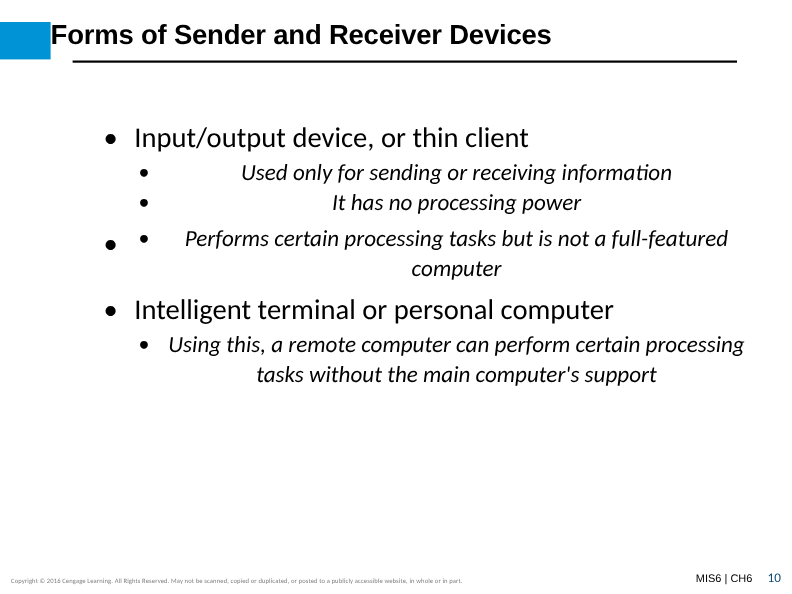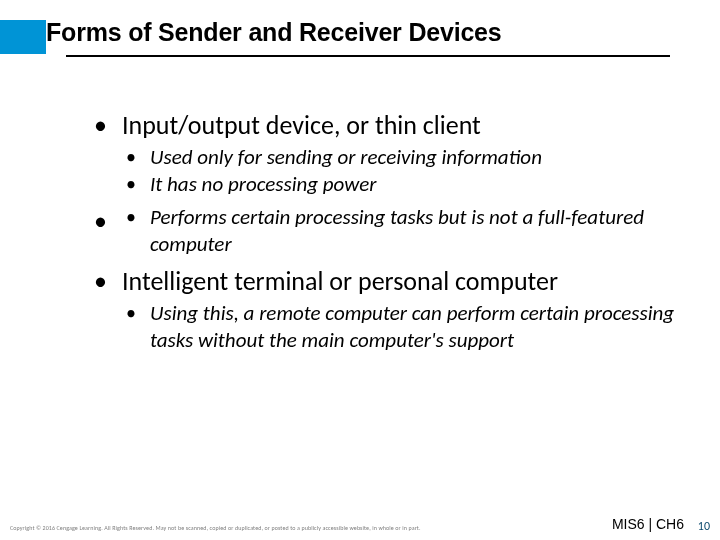--- a/index.html
+++ b/index.html
@@ -7,25 +7,25 @@
   .slide { position: relative; width: 720px; height: 540px; }
   .title-wrap { position: absolute; top: 18px; left: 0; width: 100%; height: 50px; }
   .accent-bar { position: absolute; top: 2px; left: 0; width: 46px; height: 34px; background: #0094d6; z-index: 0; }
   .title { position: absolute; top: 0; left: 46px; font-family: Arial, sans-serif; font-weight: 700; font-size: 25px; color: #000; z-index: 1; letter-spacing: -0.2px; }
   .title-underline { position: absolute; top: 55px; left: 66px; width: 604px; height: 2px; background: #000; }
   .body { position: absolute; top: 108px; left: 90px; width: 590px; color: #000; }
   ul { list-style: none; }
   .lvl1 > li { position: relative; padding-left: 32px; margin-bottom: 0; }
   .lvl1 > li::before { content: "•"; position: absolute; left: 4px; top: 0; font-size: 26px; color: #000; line-height: 34px; }
   .lvl1-text { font-size: 26px; line-height: 34px; font-weight: 400; }
-  .lvl2 { margin-top: 2px; margin-bottom: 6px; }
+  .lvl2 { margin-top: 2px; margin-bottom: 6px; text-align: center; }
   .lvl2 > li { position: relative; padding-left: 28px; font-size: 21px; line-height: 27px; font-style: italic; }
   .lvl2 > li::before { content: "•"; position: absolute; left: 4px; top: 0; font-size: 20px; color: #000; font-style: normal; line-height: 27px; }
   .footer-left { position: absolute; bottom: 8px; left: 10px; font-size: 6px; color: #808080; letter-spacing: 0.1px; }
-  .footer-right { position: absolute; bottom: 8px; right: 36px; font-size: 14px; color: #000; font-family: Arial, sans-serif; }
+  .footer-right { position: absolute; bottom: 8px; right: 36px; font-size: 10px; color: #000; font-family: Arial, sans-serif; }
   .page-num { position: absolute; bottom: 7px; right: 10px; font-size: 12px; color: #0c4a6e; }
 </style>
 </head>
 <body>
 
 <div class="slide">
 
   <div class="title-wrap">
     <div class="accent-bar"></div>
     <div class="title">Forms of Sender and Receiver Devices</div>

